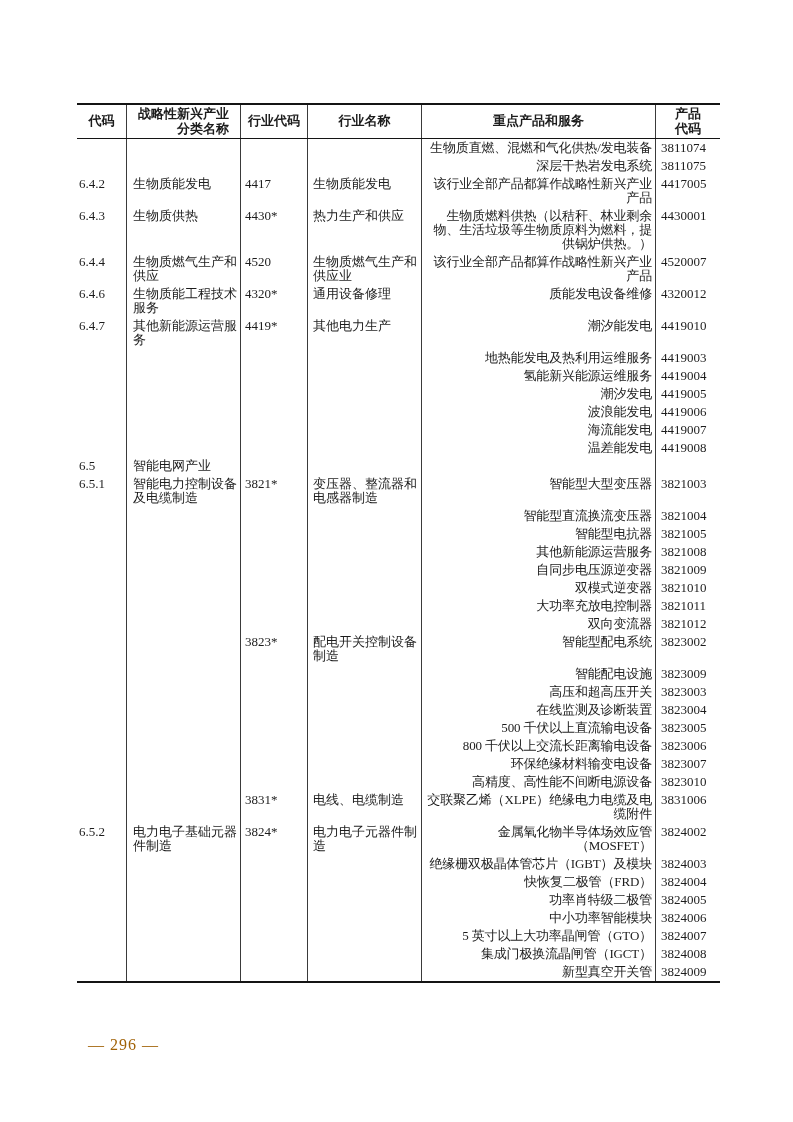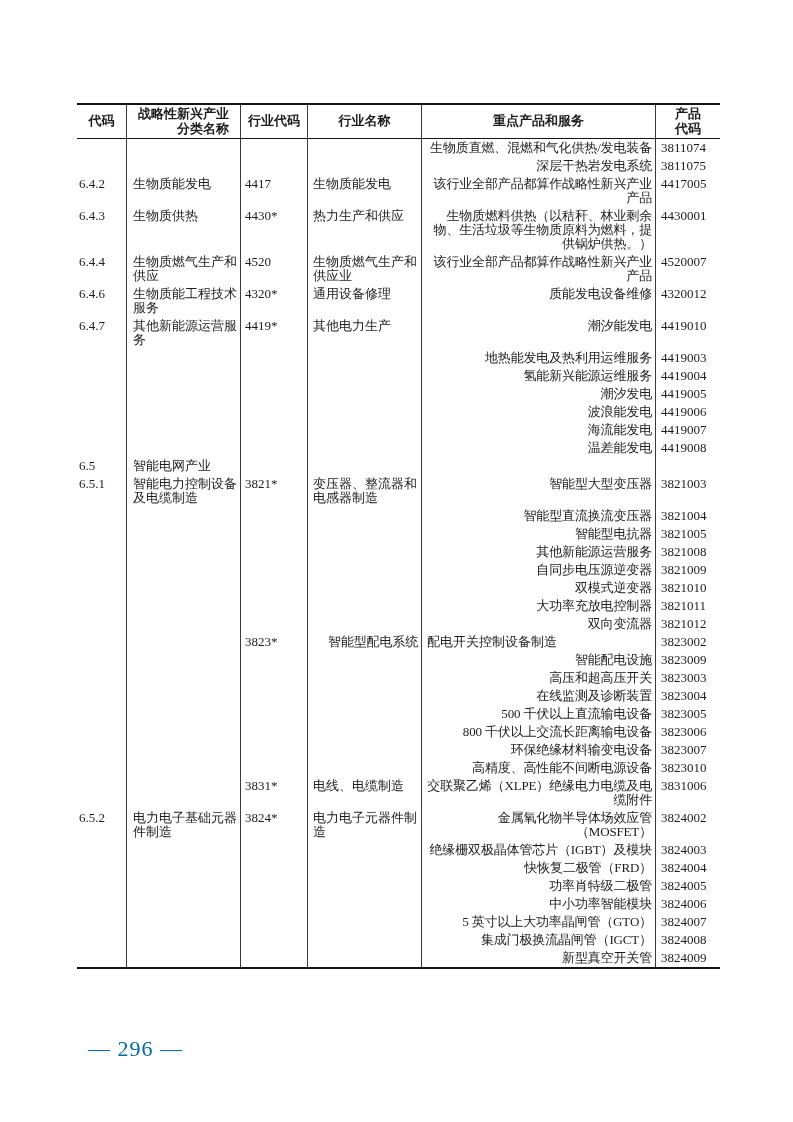--- a/index.html
+++ b/index.html
@@ -49,23 +49,23 @@
   .c1,.c2,.c3,.c4,.c5{border-left:1px solid #3a3a3a;}
   .tbody .c0{padding-left:2px;}
   .tbody .c1{padding-left:6px;padding-right:2px;}
   .tbody .c2{padding-left:4px;}
   .tbody .c3{padding-left:5px;padding-right:2px;}
   .tbody .c4{padding-left:5px;padding-right:3px;letter-spacing:-0.15px;text-align:right;}
   .tbody .c5{padding-left:5px;padding-right:0;}
   .footer{
     position:absolute;
     left:88px;top:1036px;
-    font-size:22px;
+    font-size:16px;
     letter-spacing:1px;
-    color:#0369a1;
+    color:#a16207;
   }
 </style>
 </head>
 <body>
 
 <div class="page">
 
   <div class="tbl">
     <div class="trow thead">
       <div class="cell c0">代码</div>
@@ -251,22 +251,22 @@
           <div class="cell c1"></div>
           <div class="cell c2"></div>
           <div class="cell c3"></div>
           <div class="cell c4">双向变流器</div>
           <div class="cell c5">3821012</div>
         </div>
         <div class="trow">
           <div class="cell c0"></div>
           <div class="cell c1"></div>
           <div class="cell c2">3823*</div>
+          <div class="cell c3">配电开关控制设备制造</div>
           <div class="cell c4">智能型配电系统</div>
-          <div class="cell c3">配电开关控制设备制造</div>
           <div class="cell c5">3823002</div>
         </div>
         <div class="trow">
           <div class="cell c0"></div>
           <div class="cell c1"></div>
           <div class="cell c2"></div>
           <div class="cell c3"></div>
           <div class="cell c4">智能配电设施</div>
           <div class="cell c5">3823009</div>
         </div>

